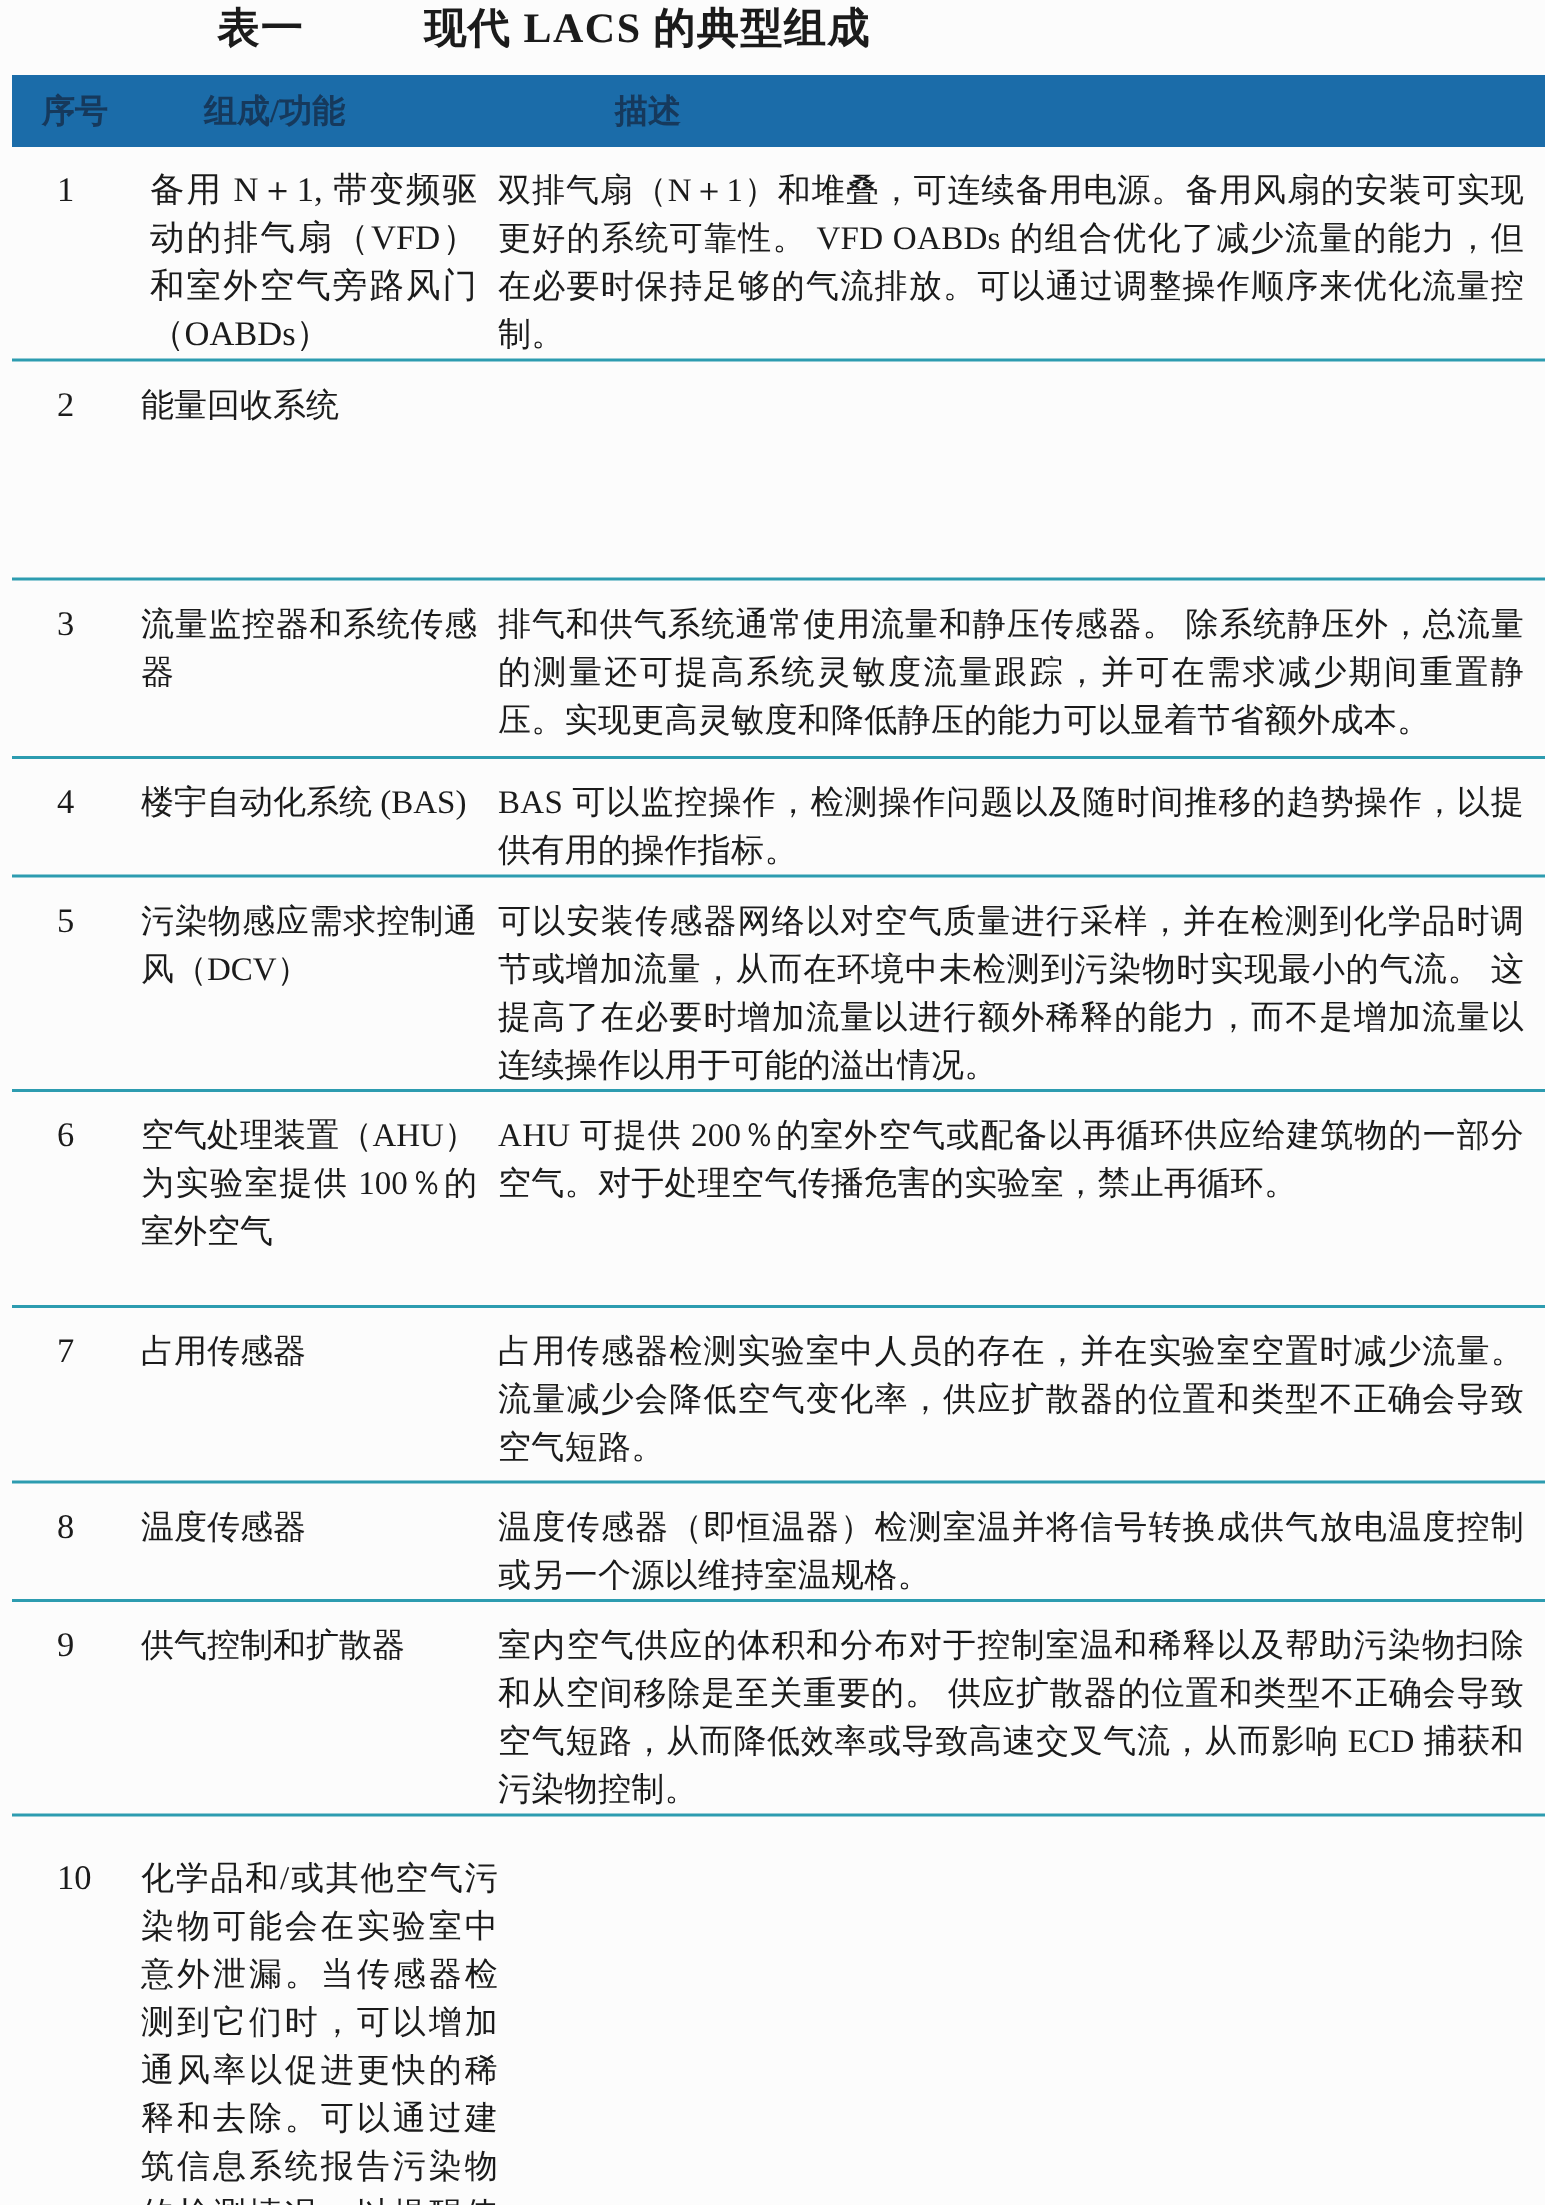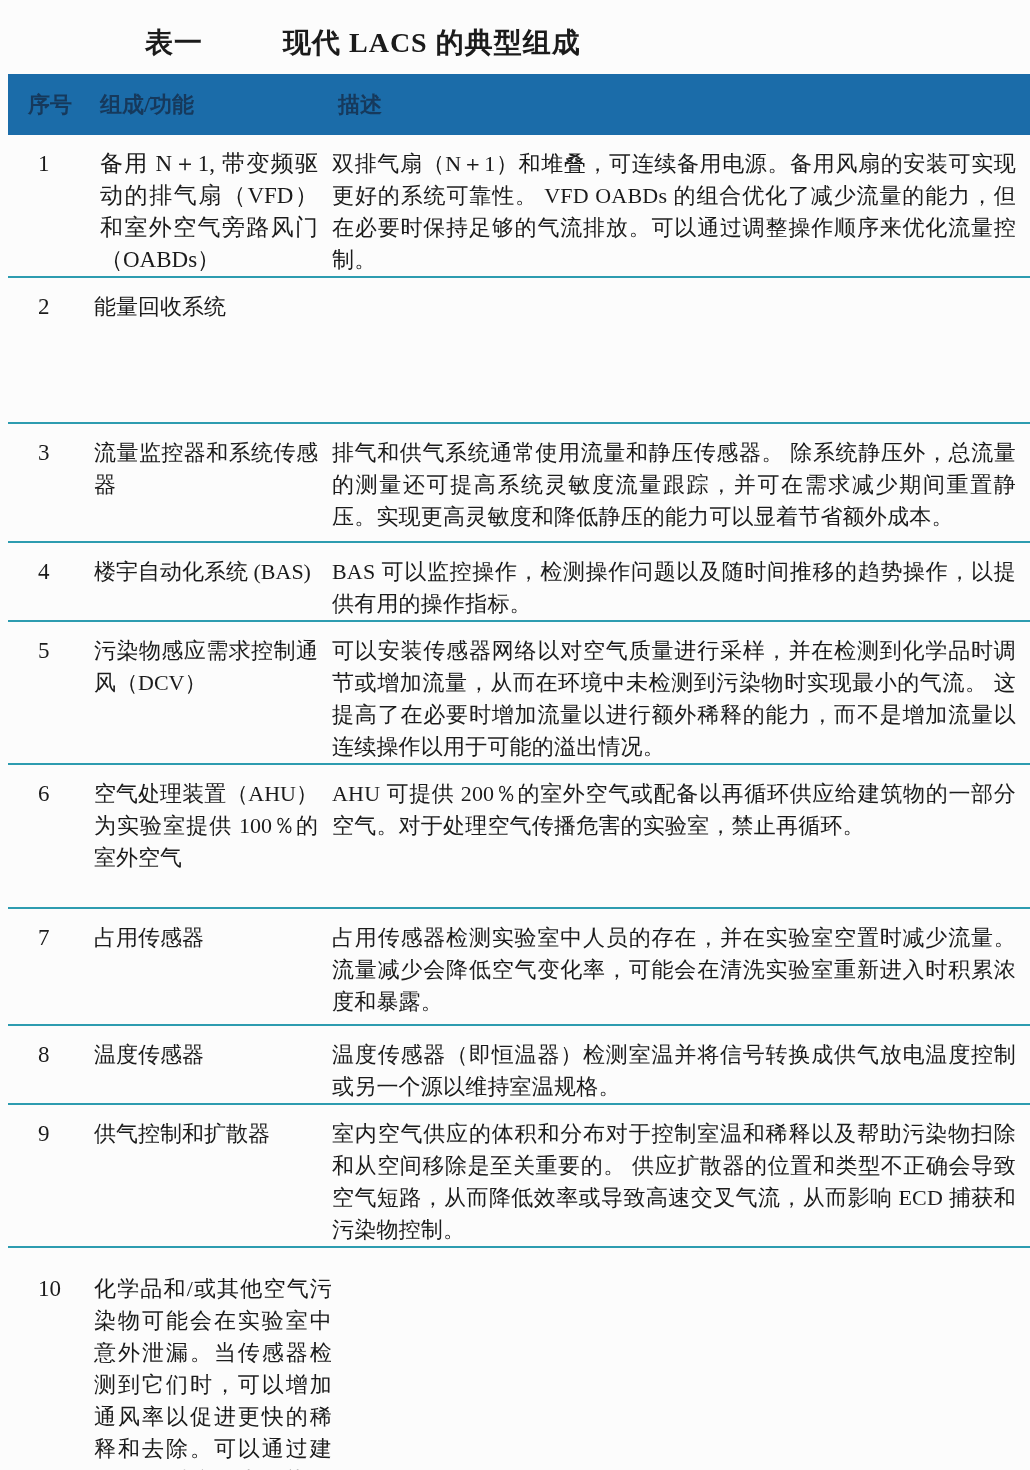--- a/index.html
+++ b/index.html
@@ -13,39 +13,40 @@
   html,body{width:1030px;}
   body{
     height:1470px;
     background:#fcfcfc;
     font-family:"Liberation Serif","DejaVu Serif",serif;
     color:var(--ink);
     overflow:hidden;
   }
   .page{width:1030px;height:1470px;}
   .caption-row{
-    padding:24px 0 12px 145px;
+    padding:0 0 12px 145px;
     display:flex;
     align-items:baseline;
     gap:80px;
     font-size:28px;
     font-weight:bold;
     letter-spacing:1px;
   }
   .thead{
     margin-left:8px;
-    height:61px;
+    height:48px;
     background:var(--header-bg);
     color:var(--header-fg);
     display:grid;
     grid-template-columns:72px 238px 1fr;
     align-items:center;
     padding-left:20px;
     font-size:22px;
     font-weight:bold;
+    gap:36px;
   }
   .tbody{margin-left:8px;}
   .trow{
     display:grid;
     grid-template-columns:56px 238px 1fr;
     padding:13px 14px 0 30px;
     border-bottom:2px solid var(--divider);
     font-size:22px;
     line-height:32px;
   }
@@ -104,21 +105,21 @@
 
     <div class="trow" style="min-height:144px">
       <span class="cell-num">6</span>
       <span class="cell-func">空气处理装置（AHU）为实验室提供 100％的室外空气</span>
       <span class="cell-desc">AHU 可提供 200％的室外空气或配备以再循环供应给建筑物的一部分空气。对于处理空气传播危害的实验室，禁止再循环。</span>
     </div>
 
     <div class="trow" style="min-height:117px">
       <span class="cell-num">7</span>
       <span class="cell-func">占用传感器</span>
-      <span class="cell-desc">占用传感器检测实验室中人员的存在，并在实验室空置时减少流量。流量减少会降低空气变化率，可能会在清洗实验室重新进入时积累浓度和暴露。</span>
+      <span class="cell-desc">占用传感器检测实验室中人员的存在，并在实验室空置时减少流量。流量减少会降低空气变化率，供应扩散器的位置和类型不正确会导致空气短路。</span>
     </div>
 
     <div class="trow" style="min-height:79px">
       <span class="cell-num">8</span>
       <span class="cell-func">温度传感器</span>
       <span class="cell-desc">温度传感器（即恒温器）检测室温并将信号转换成供气放电温度控制或另一个源以维持室温规格。</span>
     </div>
 
     <div class="trow" style="min-height:141px">
       <span class="cell-num">9</span>

